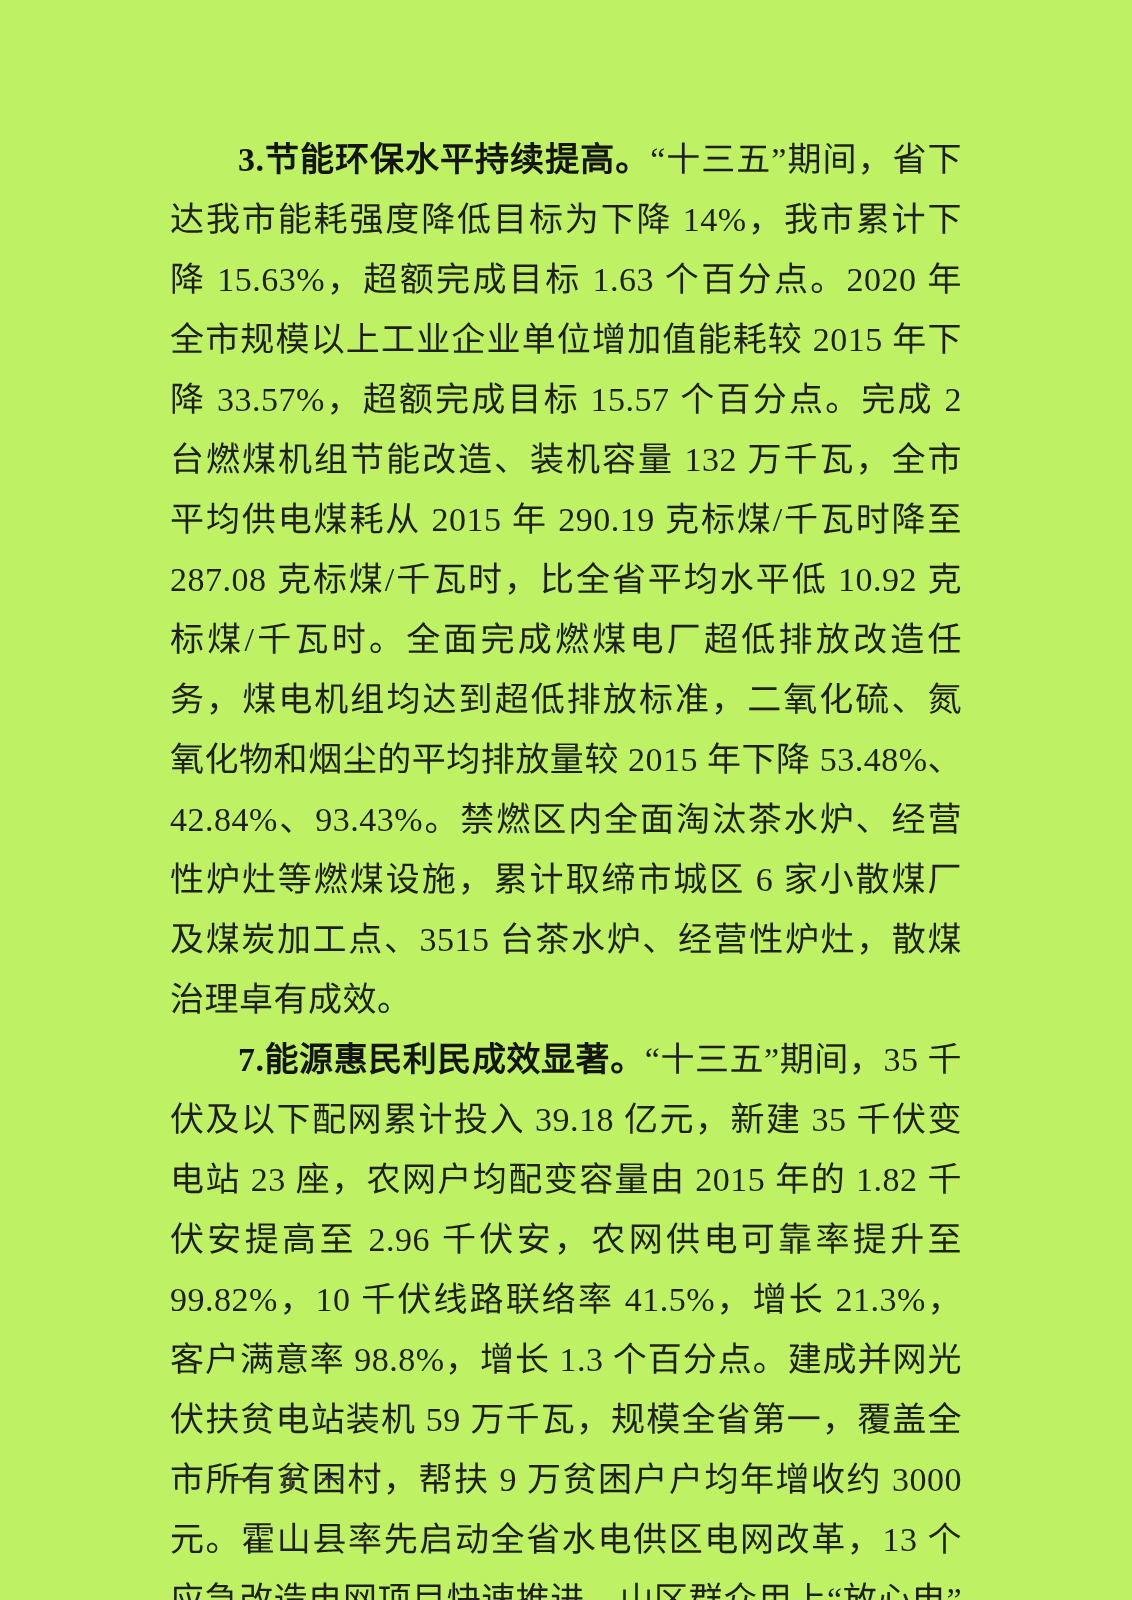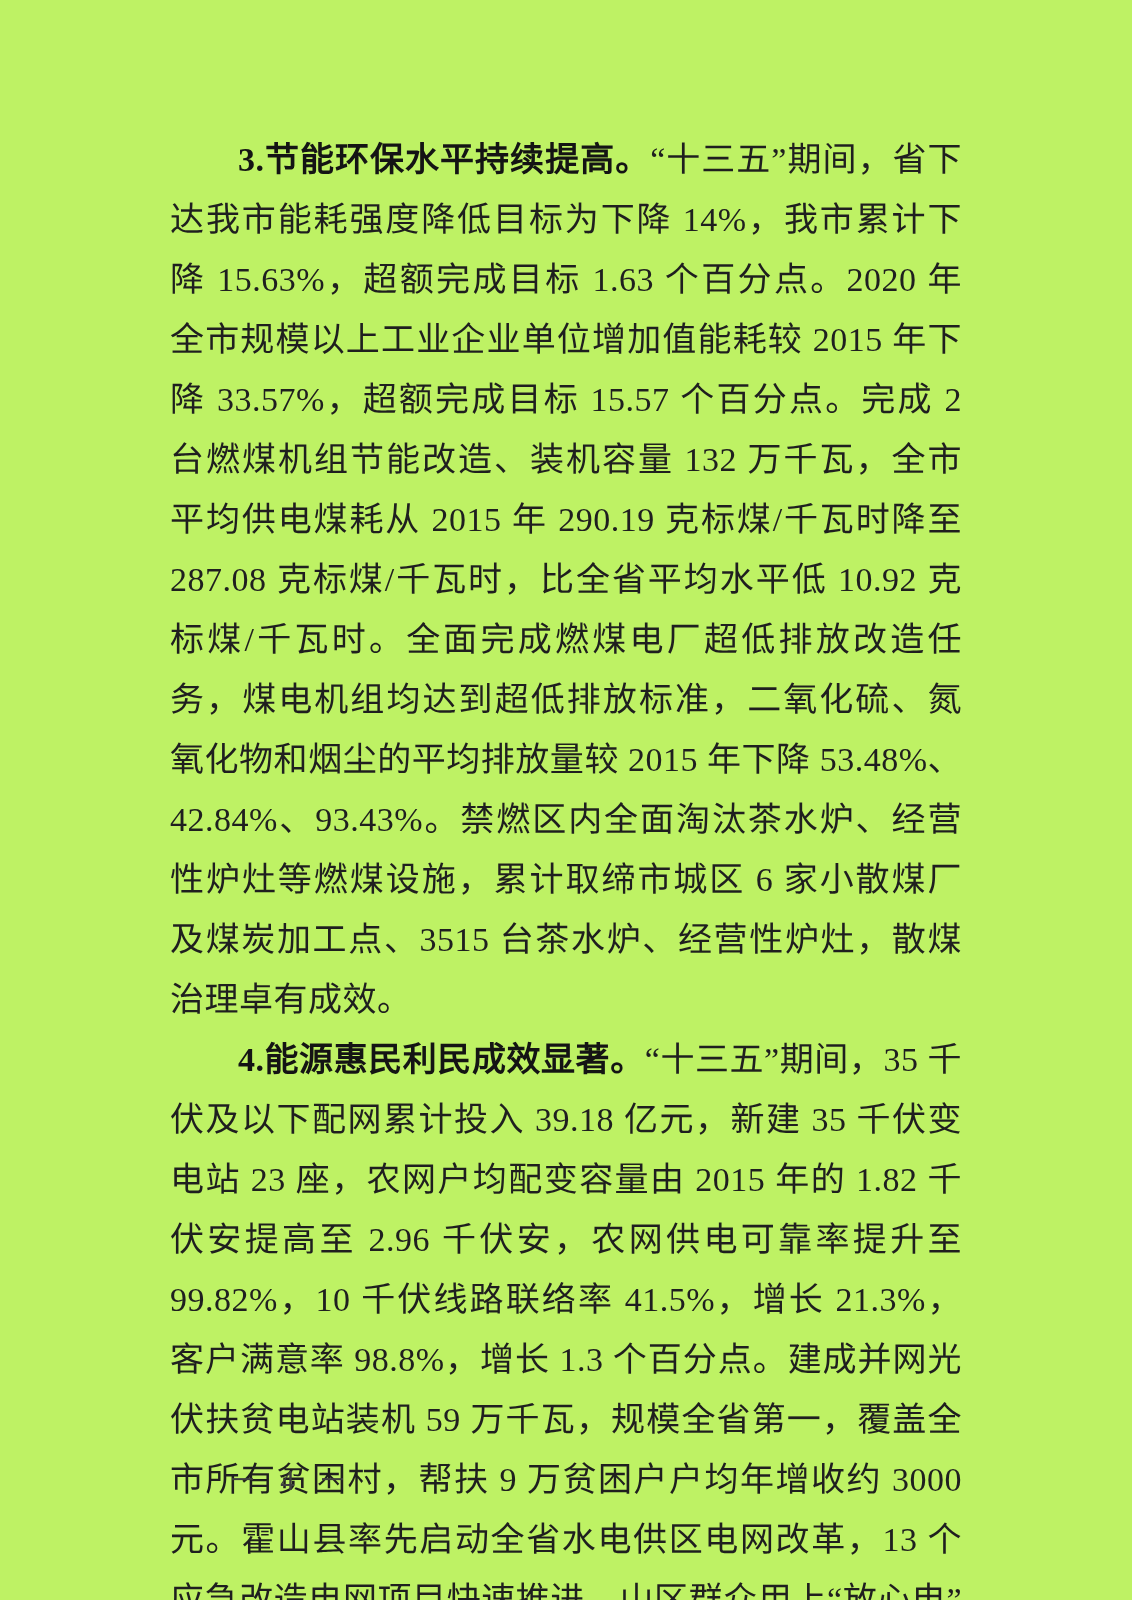--- a/index.html
+++ b/index.html
@@ -52,21 +52,21 @@
 </style>
 </head>
 <body>
 
 <div class="page">
 
   <div class="content">
 
     <p class="para"><span class="para-lead">3.节能环保水平持续提高。</span><span class="para-body">“十三五”期间，省下达我市能耗强度降低目标为下降 14%，我市累计下降 15.63%，超额完成目标 1.63 个百分点。2020 年全市规模以上工业企业单位增加值能耗较 2015 年下降 33.57%，超额完成目标 15.57 个百分点。完成 2 台燃煤机组节能改造、装机容量 132 万千瓦，全市平均供电煤耗从 2015 年 290.19 克标煤/千瓦时降至 287.08 克标煤/千瓦时，比全省平均水平低 10.92 克标煤/千瓦时。全面完成燃煤电厂超低排放改造任务，煤电机组均达到超低排放标准，二氧化硫、氮氧化物和烟尘的平均排放量较 2015 年下降 53.48%、42.84%、93.43%。禁燃区内全面淘汰茶水炉、经营性炉灶等燃煤设施，累计取缔市城区 6 家小散煤厂及煤炭加工点、3515 台茶水炉、经营性炉灶，散煤治理卓有成效。</span></p>
 
-    <p class="para"><span class="para-lead">4.能源惠民利民成效显著。</span><span class="para-body">“十三五”期间，35 千伏及以下配网累计投入 39.18 亿元，新建 35 千伏变电站 23 座，农网户均配变容量由 2015 年的 1.82 千伏安提高至 2.96 千伏安，农网供电可靠率提升至 99.82%，10 千伏线路联络率 41.5%，增长 21.3%，客户满意率 98.8%，增长 1.3 个百分点。建成并网光伏扶贫电站装机 59 万千瓦，规模全省第一，覆盖全市所有贫困村，帮扶 9 万贫困户户均年增收约 3000 元。霍山县率先启动全省水电供区电网改革，13 个应急改造电网项目快速推进，山区群众用上“放心电”的愿望变为现实。充电桩建设从</span></p>
+    <p class="para"><span class="para-lead">7.能源惠民利民成效显著。</span><span class="para-body">“十三五”期间，35 千伏及以下配网累计投入 39.18 亿元，新建 35 千伏变电站 23 座，农网户均配变容量由 2015 年的 1.82 千伏安提高至 2.96 千伏安，农网供电可靠率提升至 99.82%，10 千伏线路联络率 41.5%，增长 21.3%，客户满意率 98.8%，增长 1.3 个百分点。建成并网光伏扶贫电站装机 59 万千瓦，规模全省第一，覆盖全市所有贫困村，帮扶 9 万贫困户户均年增收约 3000 元。霍山县率先启动全省水电供区电网改革，13 个应急改造电网项目快速推进，山区群众用上“放心电”的愿望变为现实。充电桩建设从</span></p>
 
   </div>
 
   <div class="footer">
     <span>－ 4 －</span>
   </div>
 
 </div>
 
 </body></html>

